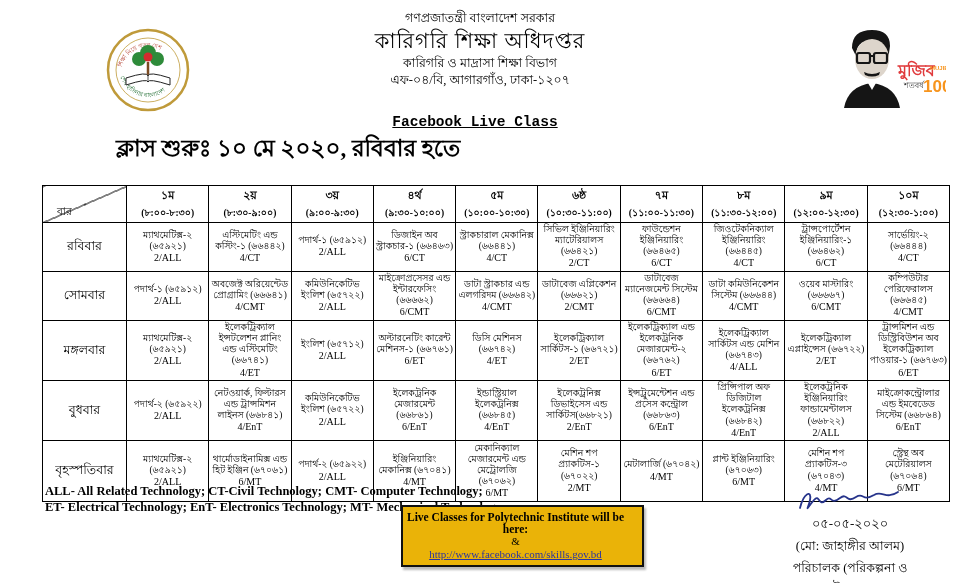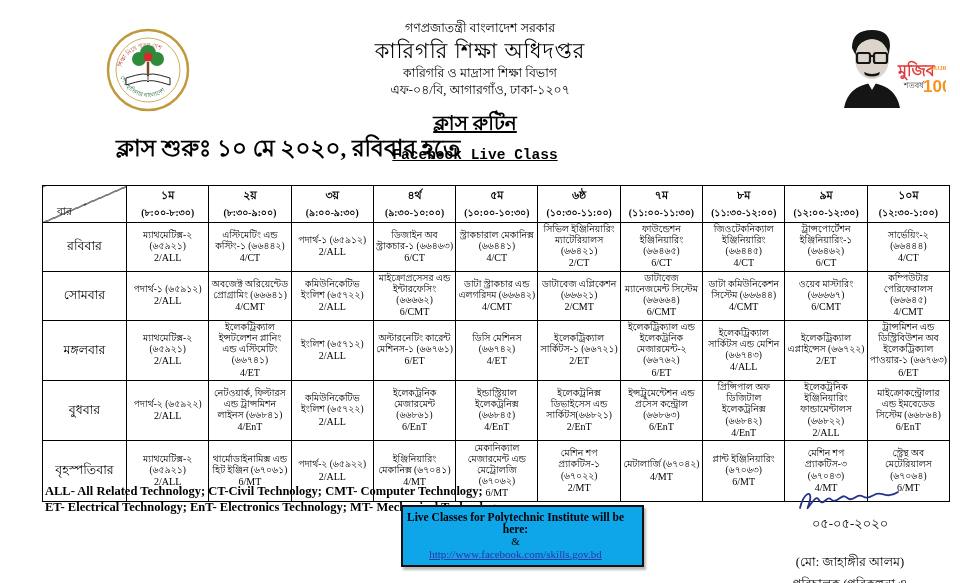--- a/index.html
+++ b/index.html
@@ -1,21 +1,21 @@
 <!DOCTYPE html>
 <html><head>
 <meta charset="utf-8">
 <style>
   * { margin:0; padding:0; box-sizing:border-box; }
   html,body { background:#fff; }
   body { font-family:"Liberation Serif","DejaVu Serif",serif; color:#000; }
   .page { position:relative; width:960px; height:583px; background:#fff; overflow:hidden; }
 
   
-  .gov-header { position:absolute; top:20px; left:0; width:100%; text-align:center; line-height:1.35; }
+  .gov-header { position:absolute; top:10px; left:0; width:100%; text-align:center; line-height:1.35; }
   .gov-line1 { font-size:12.5px; }
   .gov-line2 { font-size:21px; font-weight:normal; letter-spacing:1px; }
   .gov-line3 { font-size:12.5px; }
   .gov-line4 { font-size:12.5px; }
   .gov-line5 { font-size:12.5px; }
 
   .seal-logo { position:absolute; left:106px; top:28px; width:84px; height:84px; }
   .mujib-logo { position:absolute; left:838px; top:26px; width:108px; height:84px; }
 
   
@@ -41,29 +41,29 @@
   .subj-cell .subj { font-size:9.3px; line-height:1.2; }
   .subj-cell .grp  { font-size:10px; line-height:1.25; }
   th.corner { position:relative; padding:0;
     background:linear-gradient(to bottom right,#fff 49.3%,#000 49.3%,#000 50.7%,#fff 50.7%); }
   th.corner .corner-top { position:absolute; top:1px; right:5px; font-size:13px; font-weight:normal;margin-top:40px; }
   th.corner .corner-bottom { position:absolute; bottom:1px; left:14px; font-size:10.5px; font-weight:normal; }
 
   
   .legend { position:absolute; left:45px; top:484px; font-size:12.5px; font-weight:bold; line-height:1.25; }
   .live-box { position:absolute; left:401px; top:505px; width:243px; border:2px solid #111;
-    box-shadow:2px 3px 2px #bbb; text-align:center; padding:4px 18px 5px 4px; background:#0ea5e9; }
+    box-shadow:2px 3px 2px #bbb; text-align:center; padding:4px 18px 5px 4px; background:#eab308; }
   .live-box .heading { font-size:11.5px; font-weight:bold; }
   .live-box a { font-size:11px; text-decoration:underline; display:block; margin-top:1px; }
   .live-box .amp { font-size:11px; }
 
   .sign-block { position:absolute; left:780px; top:486px; width:140px; text-align:center; }
   .sign-svg { display:block; margin:0 auto; }
   .sign-date { font-size:13px; margin-top:0px; }
-  .sign-name { font-size:12.5px; margin-top:18px; }
+  .sign-name { font-size:12.5px; margin-top:2px; }
   .sign-designation { font-size:12.5px; margin-top:2px; }
 </style>
 </head>
 <body>
 
 <div class="page">
 
   <div class="gov-header">
     <div class="gov-line1">গণপ্রজাতন্ত্রী বাংলাদেশ সরকার</div>
     <div class="gov-line2">কারিগরি শিক্ষা অধিদপ্তর</div>
@@ -107,21 +107,20 @@
       <path d="M30,57 L34,64 L38,57 Z" fill="#fff"></path>
       <text x="60" y="50" font-size="16" font-weight="bold" fill="#e03a3c" font-family="Liberation Serif, serif">মুজিব</text>
       <text x="92" y="44" font-size="6" font-weight="bold" fill="#f7941d" font-family="Liberation Sans, sans-serif">MUJIB</text>
       <text x="66" y="62" font-size="8" fill="#333" font-family="Liberation Serif, serif">শতবর্ষ</text>
       <text x="85" y="66" font-size="17" font-weight="bold" fill="#f7941d" font-family="Liberation Sans, sans-serif">100</text>
     </svg>
   </div>
 
   <div class="class-start">ক্লাস শুরুঃ ১০ মে ২০২০, রবিবার হতে</div>
   <div class="routine-block">
-    <div class="routine-title">ক্লাস রুটিন</div>
     <div class="live-title">Facebook Live Class</div>
   </div>
 
   <table class="routine">
     <colgroup>
       <col class="day-col">
         <col>
         <col>
         <col>
         <col>

